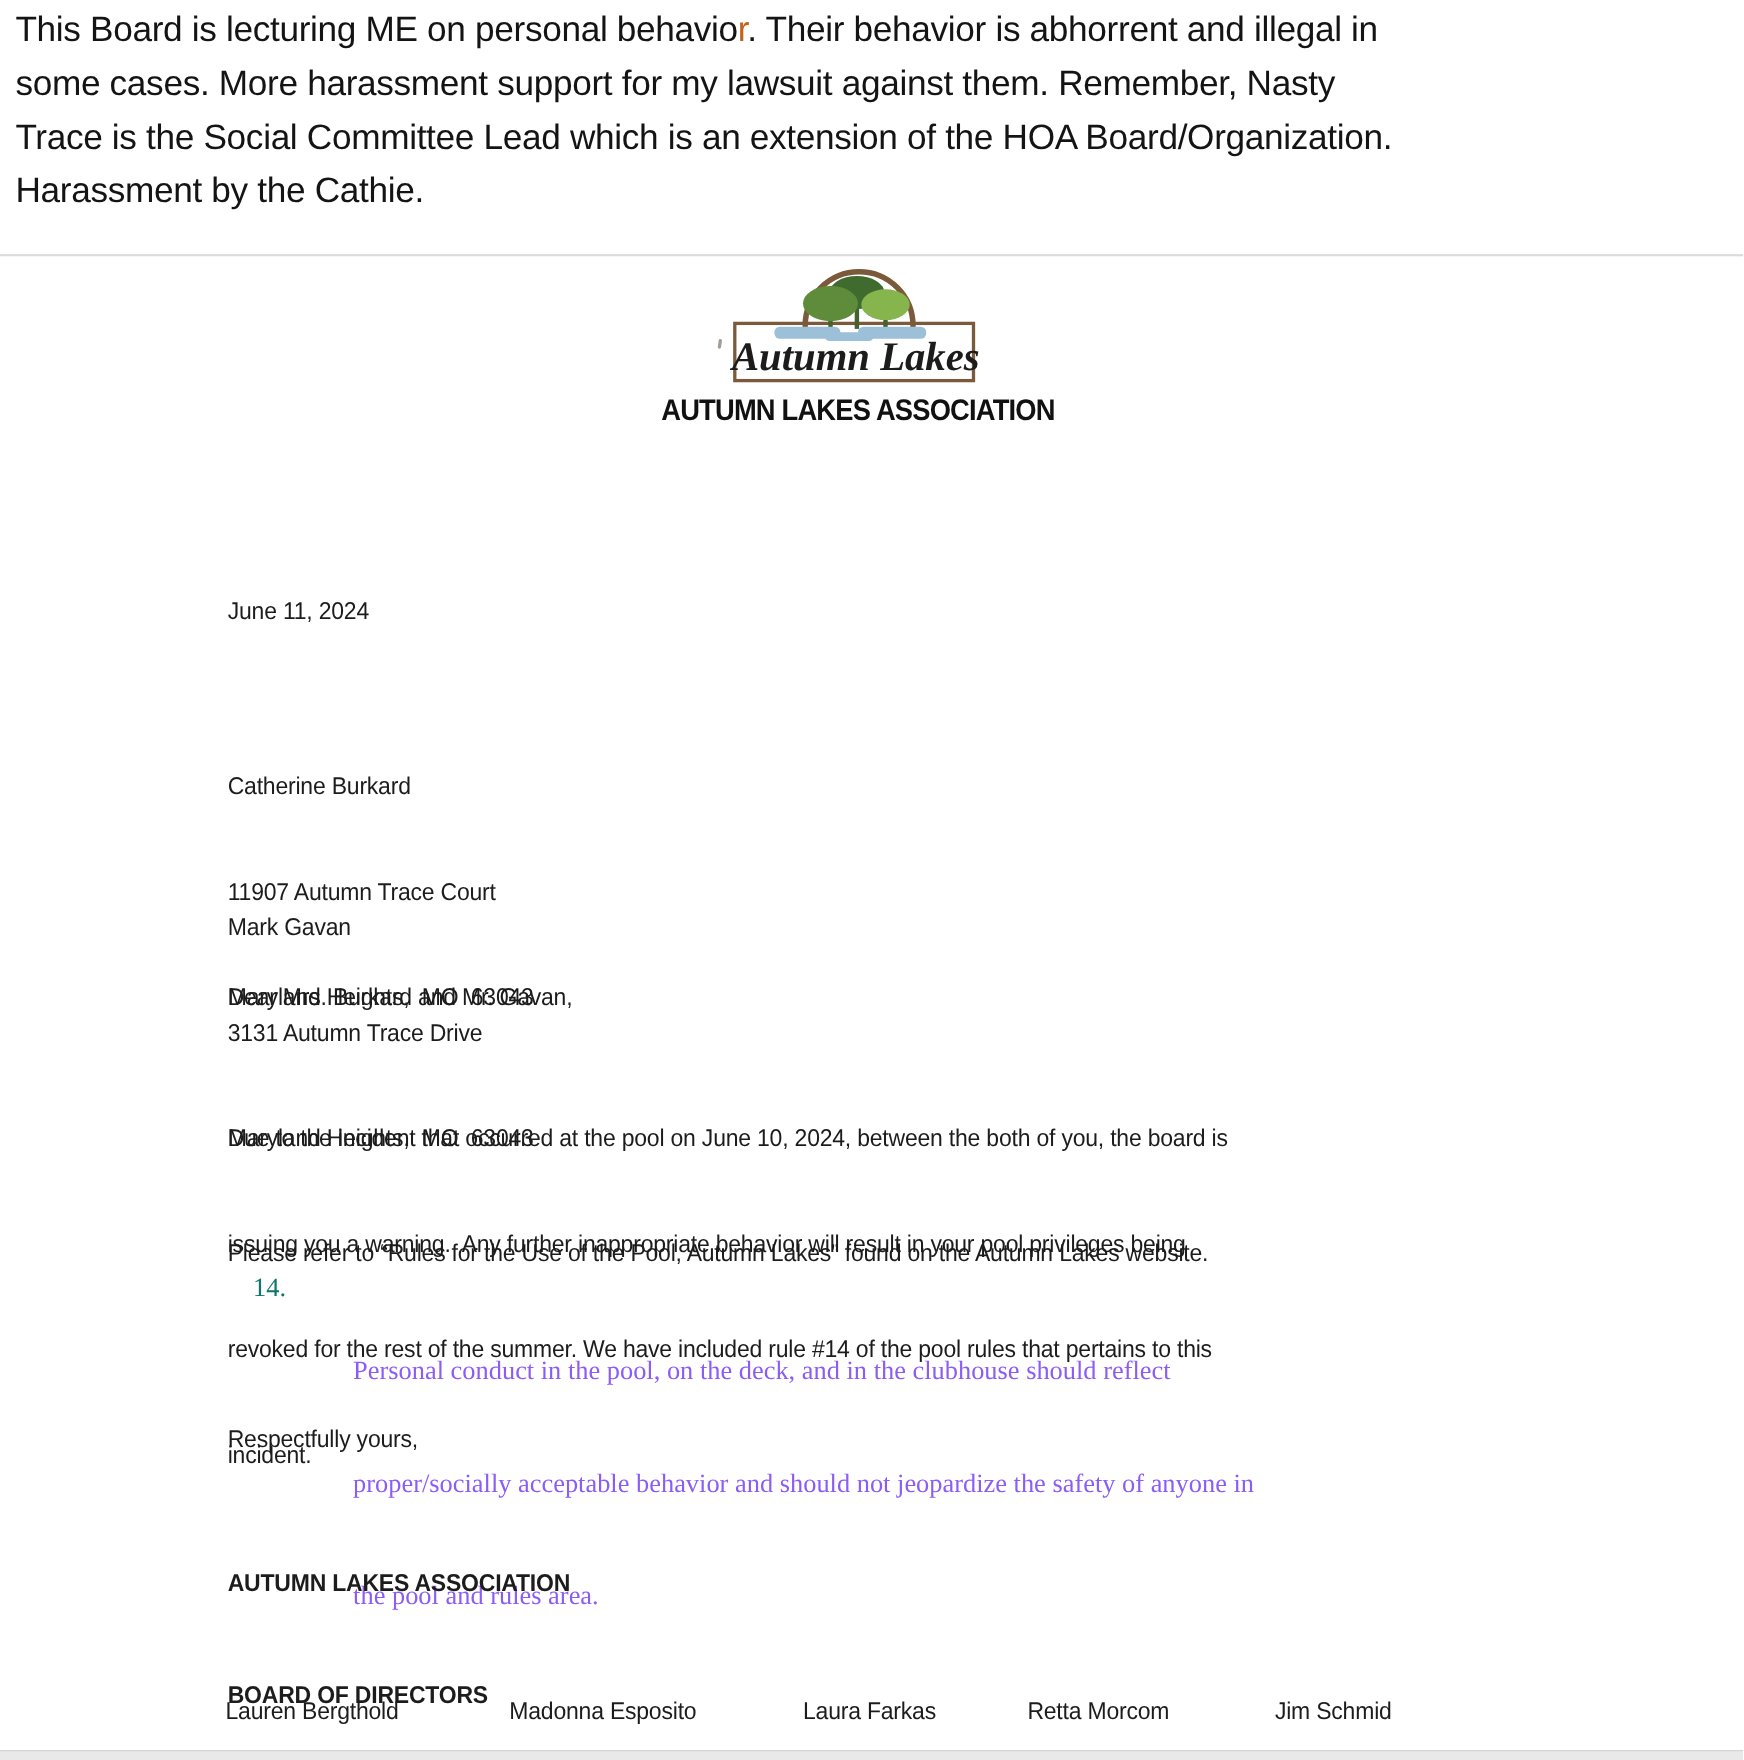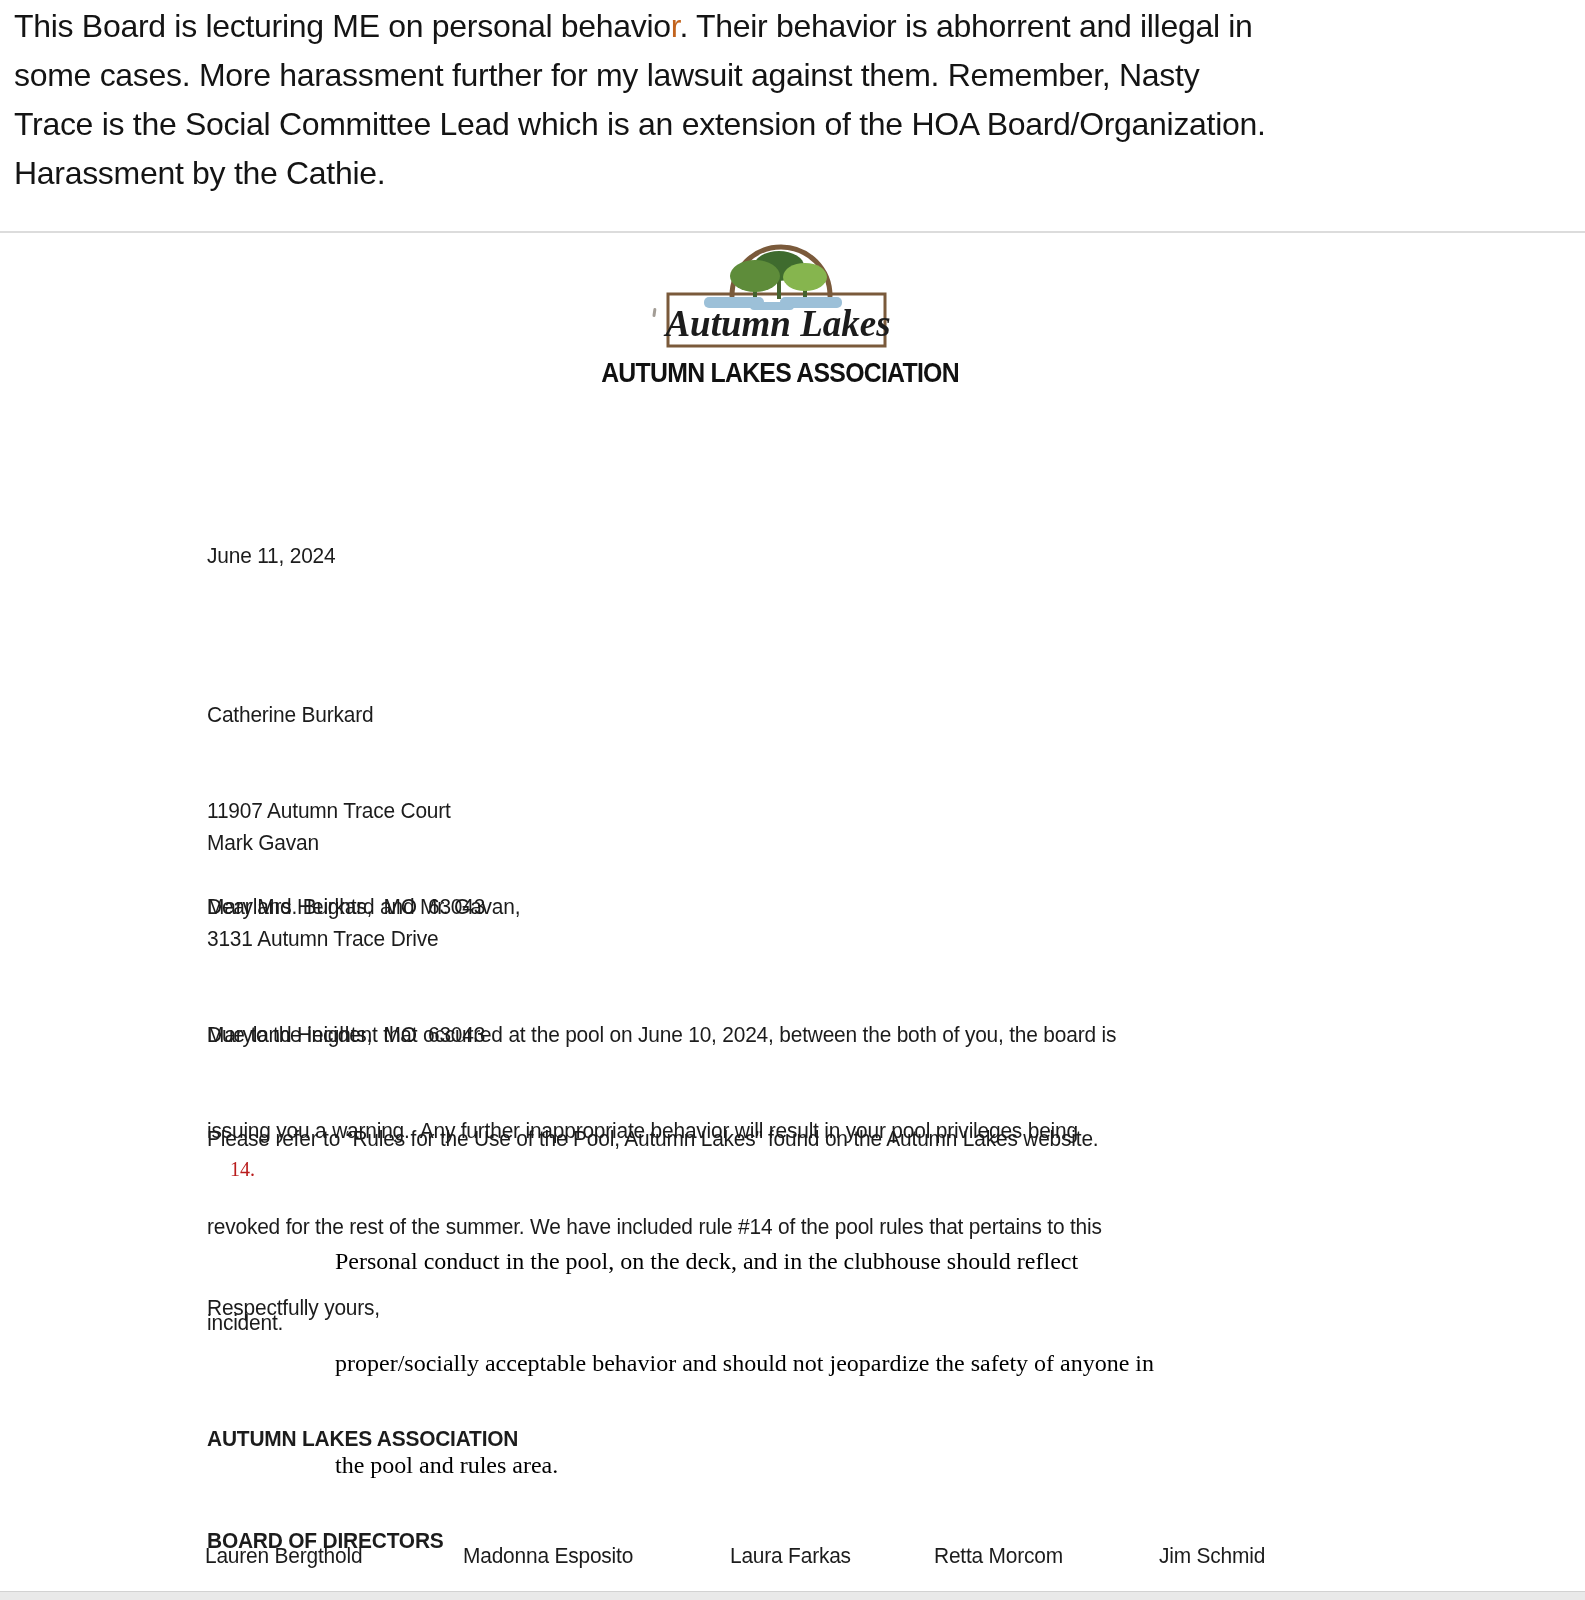--- a/index.html
+++ b/index.html
@@ -32,44 +32,44 @@
   .addr1{top:635px;}
   .addr2{top:763px;}
   .salut{top:891px;}
   .para1{top:955px;}
   .refer{top:1123px;}
   .closing{top:1292px;}
   .sig{top:1354px;font-weight:bold;line-height:34px;}
 
   
   .rule-num{position:absolute;left:230px;top:1158px;margin:0;
-            font-family:"Liberation Serif",serif;font-size:20px;color:#b91c1c;}
-  .rule-lines{position:absolute;left:317px;top:1158px;margin:18px;
+            font-family:"Liberation Serif",serif;font-size:24px;color:#0f766e;}
+  .rule-lines{position:absolute;left:317px;top:1158px;margin:4px;
               font-family:"Liberation Serif",serif;font-size:24px;line-height:34px;
-              color:#000000;white-space:pre;}
+              color:#8b5cf6;white-space:pre;}
   .rule-lines p{margin:0;}
 
   
   .names{position:absolute;left:0;top:1543px;width:1585px;height:32px;text-align:center;}
   .n{position:absolute;top:0;font-size:22px;letter-spacing:-0.2px;white-space:pre;
      transform:scaleX(0.95);transform-origin:left top;}
   .n0{left:205px;} .n1{left:463px;} .n2{left:730px;} .n3{left:934px;} .n4{left:1159px;}
 
   
   .bottom-strip{position:absolute;left:0;top:1591px;width:1585px;height:9px;
                 background:#e9e9e9;border-top:1px solid #d2d2d2;box-sizing:border-box;}
 </style>
 </head>
 <body>
 
 <div class="page">
 
   <section class="annotation">
     <p class="ann-line"><span>This Board is lecturing ME on personal behavio</span><span class="ann-hl">r</span><span>. Their behavior is abhorrent and illegal in</span></p>
-    <p class="ann-line">some cases. More harassment further for my lawsuit against them. Remember, Nasty</p>
+    <p class="ann-line">some cases. More harassment support for my lawsuit against them. Remember, Nasty</p>
     <p class="ann-line">Trace is the Social Committee Lead which is an extension of the HOA Board/Organization.</p>
     <p class="ann-line">Harassment by the Cathie.</p>
   </section>
 
   <div class="divider"></div>
 
   <section>
 
     <svg class="logo" viewBox="0 0 240 112" xmlns="http://www.w3.org/2000/svg">
       <rect x="16" y="55" width="217" height="52" fill="#ffffff" stroke-width="3" stroke="#7a5a3b"></rect>

